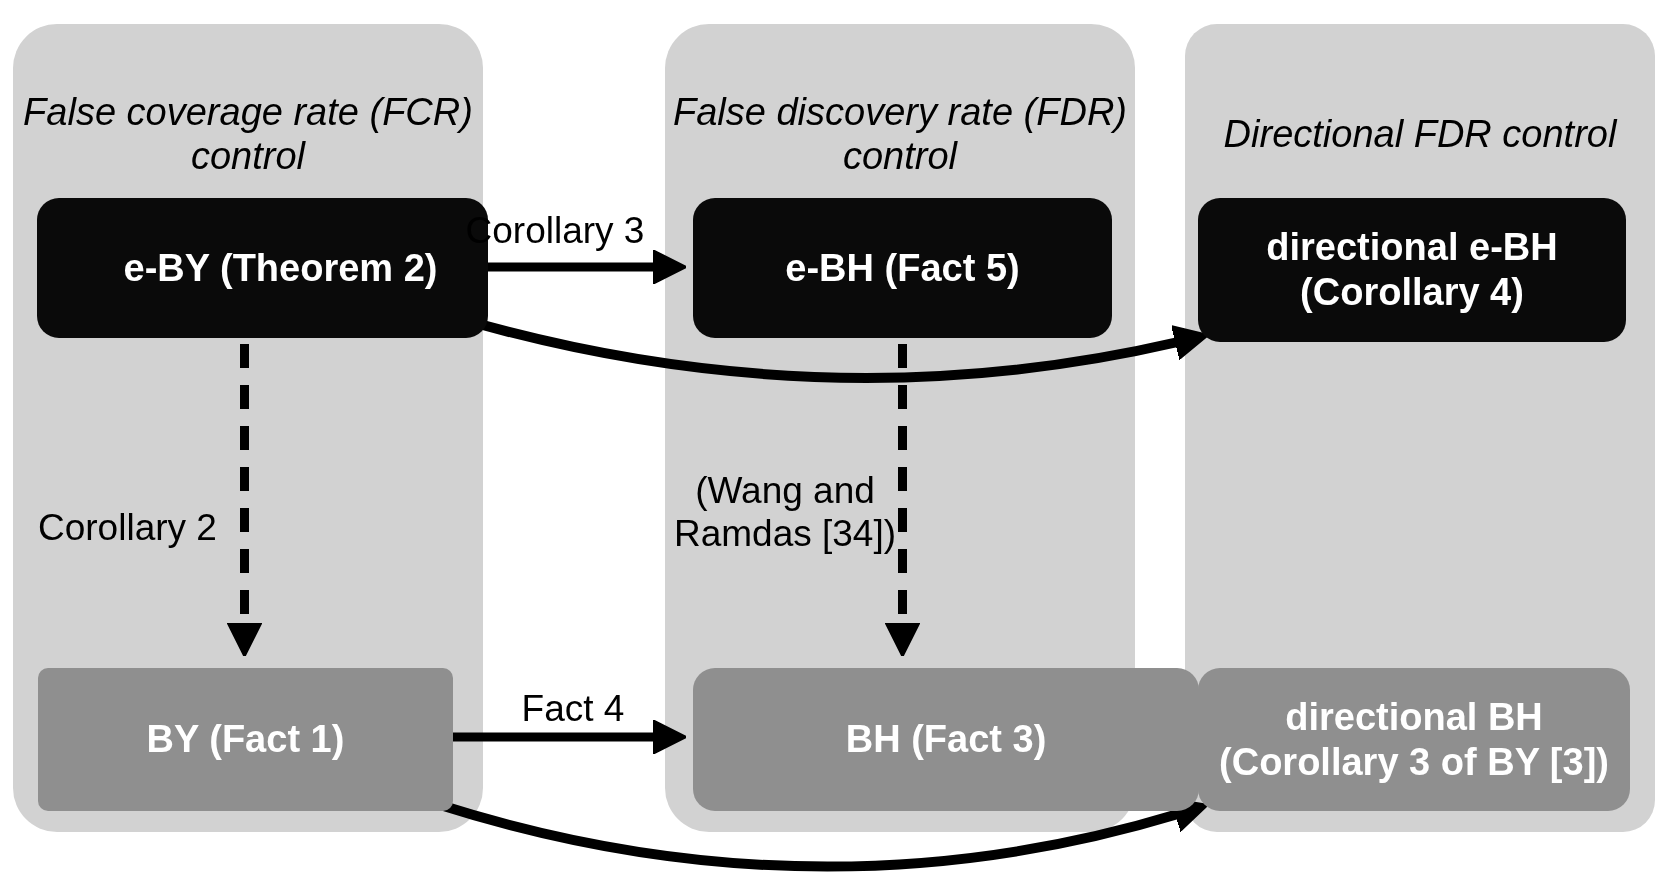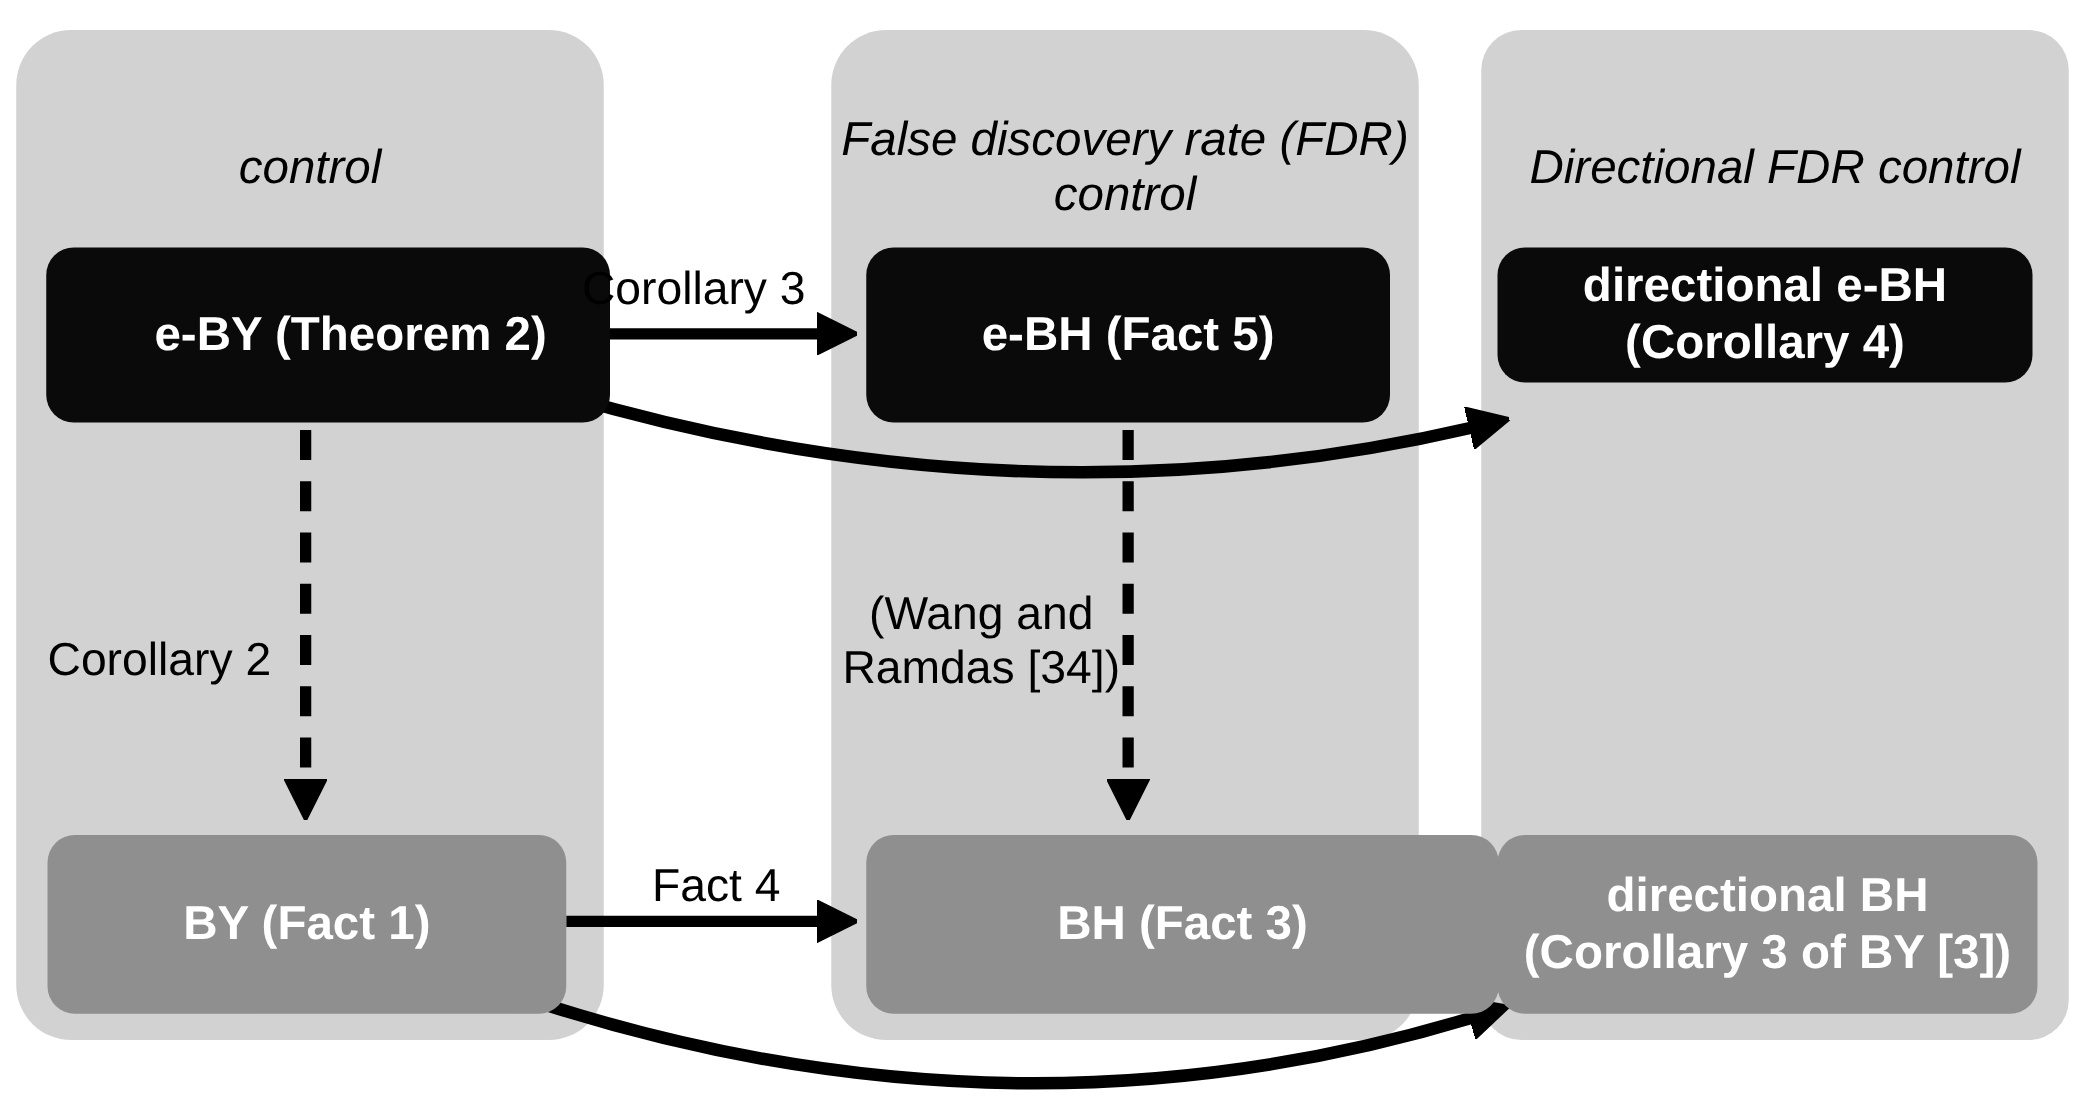--- a/index.html
+++ b/index.html
@@ -39,22 +39,22 @@
     display:flex;flex-direction:column;justify-content:center;align-items:center;
     color:var(--node-text);
     font-weight:bold;font-size:38px;line-height:45px;
     text-align:center;
     z-index:2;
   }
   .node.black{background:var(--node-black);}
   .node.gray{background:var(--node-gray);}
   #node-e-by{left:37px;top:198px;width:415px;height:140px;padding-left:36px;}
   #node-e-bh{left:693px;top:198px;width:419px;height:140px;}
-  #node-dir-e-bh{left:1198px;top:198px;width:428px;height:108px;}
-  #node-by{left:38px;top:668px;width:415px;height:143px;}
+  #node-dir-e-bh{left:1198px;top:198px;width:428px;height:144px;}
+  #node-by{left:38px;top:668px;width:415px;height:143px;border-radius:10px;}
   #node-bh{left:693px;top:668px;width:506px;height:143px;}
   #node-dir-bh{left:1198px;top:668px;width:432px;height:143px;}
   .edges{
     position:absolute;left:0;top:0;width:1661px;height:887px;
     z-index:1;pointer-events:none;
   }
   .edges path,.edges line{stroke:var(--line);}
   .edges .head{fill:var(--line);}
   .edge-label{
     position:absolute;
@@ -69,20 +69,21 @@
   #label-prop-4{left:655px;top:469px;width:260px;line-height:43px;}
   #label-fact-4{left:493px;top:687px;width:160px;}
 </style>
 </head>
 <body>
 
 <div class="stage">
 
   <section class="panel p1">
     <div class="panel-title">
+      <span>False coverage rate (FCR)</span>
       <span>control</span>
     </div>
   </section>
 
   <section class="panel p2">
     <div class="panel-title">
       <span>False discovery rate (FDR)</span>
       <span>control</span>
     </div>
   </section>

